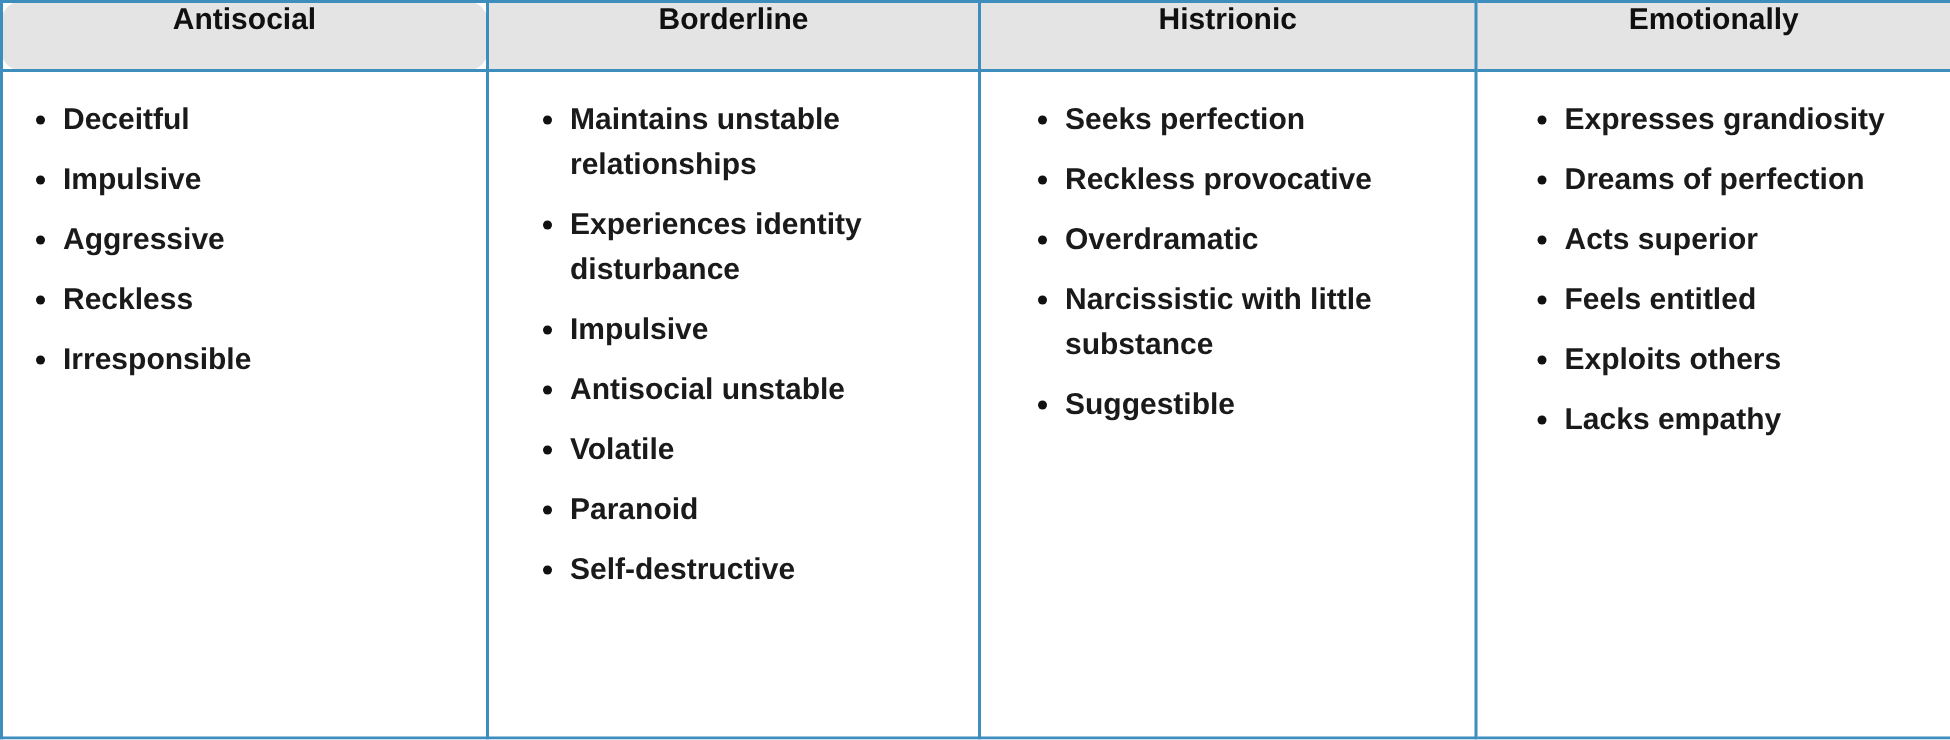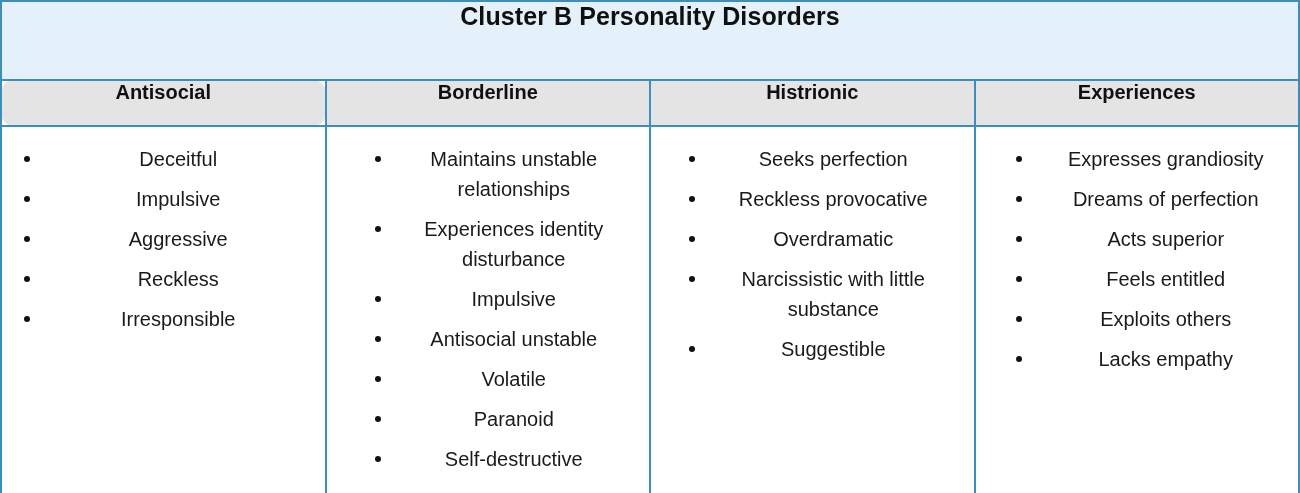--- a/index.html
+++ b/index.html
@@ -71,59 +71,55 @@
     padding: 17px 10px 10px 22px;
   }
 
   .bullet-list li {
     position: relative;
     padding-left: 18px;
     margin-bottom: 10px;
     font-size: 20px;
     line-height: 30px;
     color: #1a1a1a;
-    font-weight: normal;
-    text-align: center;
+    font-weight: bold;
   }
 
   .bullet-list li::before {
     content: "";
     position: absolute;
     left: 0;
     top: 12px;
     width: 6px;
     height: 6px;
     border-radius: 50%;
     background: #111111;
   }
 
   
   .c1 { width: 324px; border-radius: 13px; }
   .c2 { width: 328px; }
   .c3 { width: 331px; }
   .c4 { width: 317px; }
 
-  .c2 .bullet-list { padding-left: 48px; padding-right: 14px; }
+  .c2 .bullet-list { padding-left: 36px; padding-right: 14px; }
   .c3 .bullet-list { padding-left: 38px; padding-right: 14px; }
   .c4 .bullet-list { padding-left: 40px; padding-right: 0; }
 </style>
 </head>
 <body>
 
 <div class="table-wrap">
   <table class="info-table">
     <tbody>
       <tr>
-        <td class="title-cell" colspan="4">Cluster B Personality Disorders</td>
-      </tr>
-      <tr>
         <th class="col-head c1">Antisocial</th>
         <th class="col-head c2">Borderline</th>
         <th class="col-head c3">Histrionic</th>
-        <th class="col-head c4">Experiences</th>
+        <th class="col-head c4">Emotionally</th>
       </tr>
       <tr>
         <td class="body-cell c1">
           <ul class="bullet-list">
             <li>Deceitful</li>
             <li>Impulsive</li>
             <li>Aggressive</li>
             <li>Reckless</li>
             <li>Irresponsible</li>
           </ul>

